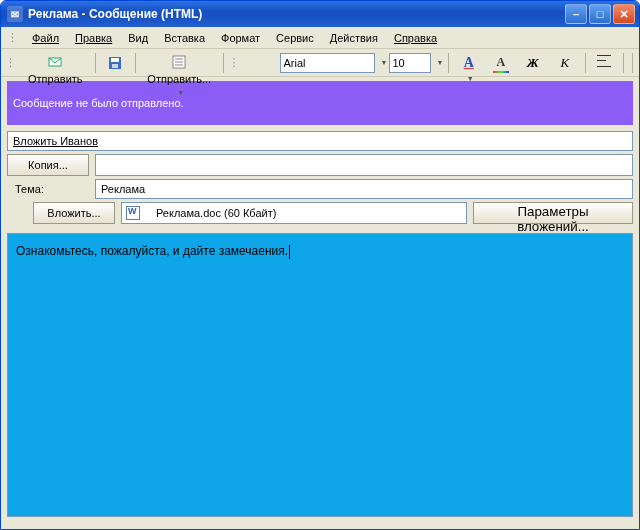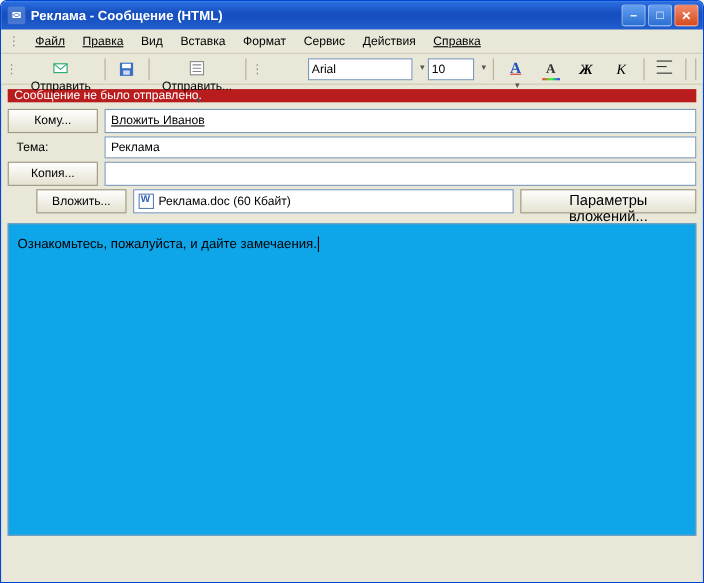--- a/index.html
+++ b/index.html
@@ -71,21 +71,21 @@
   .ti-AA { font-family:"Times New Roman",serif; font-weight:bold; font-size:12px; color:#333; position:relative;}
   .ti-AA::after{content:"";position:absolute;left:0;right:0;bottom:-2px;height:2px;background:linear-gradient(90deg,#f33,#3f3,#33f);}
   .ti-bold { font-family:"Times New Roman",serif; font-weight:bold; font-size:13px; font-style:italic;}
   .ti-italic{font-family:"Times New Roman",serif; font-style:italic;font-size:13px;}
   .fontsel, .sizesel { height:20px; font-size:11px; border:1px solid #7a98b8; background:#fff;}
   .fontsel{width:95px;margin-left:36px;} .sizesel{width:42px;}
   .grip { color:#8a8a8a; font-size:11px; padding-right:3px;}
 
   .statusbar {
     margin: 4px 6px 0 6px;
-    background:#b91c1c; color:#fff; padding:0 6px;
+    background:#8b5cf6; color:#fff; padding:16px 6px;
   }
 
   .fields { padding:3px 6px 3px 6px;}
   .row { display:flex; align-items:stretch; gap:6px; margin-top:3px;}
   .labelbtn {
     width:82px; height:22px;
     background:linear-gradient(#fefefe,#e5e2d1);
     border:1px solid #9b9783; font-size:11px;
     display:flex; align-items:center; justify-content:center;
   }
@@ -93,21 +93,21 @@
     flex:1; border:1px solid #7a98b8; background:#fff;
     padding:3px 5px; font-size:11px; display:flex; align-items:center;
   }
   .fieldin .ul { text-decoration:underline; }
   .tema-label {
     width:82px; display:flex;align-items:center; font-size:11px; padding-left:8px;
   }
 
   .attach-row { display:flex; gap:6px; margin-top:3px;padding-left:26px;}
   .attach-field {
-    flex:1; display:flex; align-items:center; gap:4px;
+    flex:1; display:flex; align-items:center; gap:16px;
     border:1px solid #7a98b8; background:#fff; padding:2px 4px;
   }
   .attach-field .docicon{ width:14px;height:14px;background:#fff;border:1px solid #5a7fb0; position:relative;}
   .attach-field .docicon::after{content:"W";position:absolute;left:1px;top:-1px;font-size:9px;font-weight:bold;color:#2a5fbf;}
   .attachparam {
     width:160px; height:22px;
     background:linear-gradient(#fefefe,#e5e2d1);
     border:1px solid #9b9783;
     display:flex;align-items:flex-start;justify-content:center;
   }
@@ -222,41 +222,38 @@
     <div class="tsep"></div>
 
   </div>
 
   <div class="statusbar">
     <span>Сообщение не было отправлено.</span>
   </div>
 
   <div class="fields">
     <div class="row">
-      <button class="labelbtn">
-          <span>Кому...</span>
-        </button>
       <div class="fieldin">
           <span class="ul">Вложить Иванов</span>
-        </div>
-    </div>
-    <div class="row">
-      <div class="tema-label">
-          <span>Тема:</span>
-        </div>
-      <div class="fieldin">
-          <span>Реклама</span>
         </div>
     </div>
     <div class="row">
       <button class="labelbtn">
           <span>Копия...</span>
         </button>
       <div class="fieldin">
           <span></span>
+        </div>
+    </div>
+    <div class="row">
+      <div class="tema-label">
+          <span>Тема:</span>
+        </div>
+      <div class="fieldin">
+          <span>Реклама</span>
         </div>
     </div>
     <div class="attach-row">
       <button class="labelbtn">
           <span>Вложить...</span>
         </button>
       <div class="attach-field">
         <span class="docicon"></span>
         <span class="ul">Реклама.doc (60 Кбайт)</span>
       </div>

